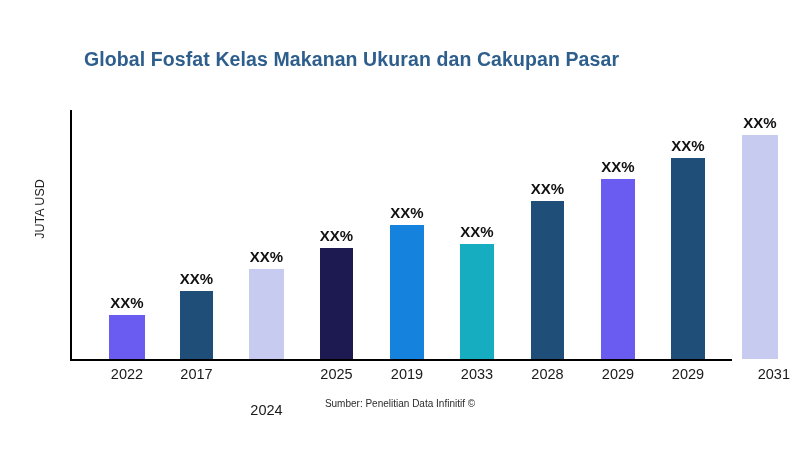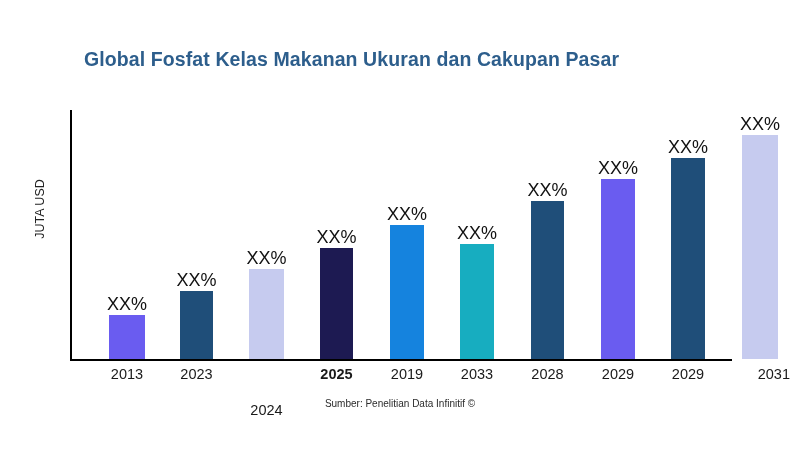--- a/index.html
+++ b/index.html
@@ -74,24 +74,25 @@
     width: 800px;
     height: 450px;
   }
   .bar {
     position: absolute;
     bottom: 103px; 
     border: 0;
   }
   .bar-value-label {
     position: absolute;
-    font-size: 18px;
+    font-size: 15px;
     color: #111111;
     text-align: center;
     white-space: nowrap;
+    font-weight: bold;
   }
   .x-tick-label {
     position: absolute;
     top: 354px;
     font-size: 14.5px;
     color: #1a1a1a;
     text-align: center;
     white-space: nowrap;
   }
   #source-note {
@@ -113,30 +114,30 @@
 
   <div id="y-axis-label">JUTA USD</div>
 
 
   <div id="axis-y-line"></div>
   <div id="axis-x-line"></div>
 
   <div id="plot-area">
       <div class="bar" style="left: 109px; width: 36px; height: 44px; background: rgb(106, 92, 240);"></div>
       <div class="bar-value-label" style="left: 97px; width: 60px; top: 282px;">XX%</div>
-      <div class="x-tick-label" style="left: 97px; width: 60px;">2013</div>
+      <div class="x-tick-label" style="left: 97px; width: 60px;">2022</div>
       <div class="bar" style="left: 180px; width: 33px; height: 68px; background: rgb(31, 78, 121);"></div>
       <div class="bar-value-label" style="left: 166.5px; width: 60px; top: 258px;">XX%</div>
-      <div class="x-tick-label" style="left: 166.5px; width: 60px;">2023</div>
+      <div class="x-tick-label" style="left: 166.5px; width: 60px;">2017</div>
       <div class="bar" style="left: 249px; width: 35px; height: 90px; background: rgb(198, 203, 239);"></div>
       <div class="bar-value-label" style="left: 236.5px; width: 60px; top: 236px;">XX%</div>
       <div class="x-tick-label" style="left: 236.5px; width: 60px; margin-top: 36px;">2024</div>
       <div class="bar" style="left: 320px; width: 33px; height: 111px; background: rgb(29, 26, 82);"></div>
       <div class="bar-value-label" style="left: 306.5px; width: 60px; top: 215px;">XX%</div>
-      <div class="x-tick-label" style="left: 306.5px; width: 60px; font-weight: bold;">2025</div>
+      <div class="x-tick-label" style="left: 306.5px; width: 60px;">2025</div>
       <div class="bar" style="left: 390px; width: 34px; height: 134px; background: rgb(21, 131, 222);"></div>
       <div class="bar-value-label" style="left: 377px; width: 60px; top: 192px;">XX%</div>
       <div class="x-tick-label" style="left: 377px; width: 60px;">2019</div>
       <div class="bar" style="left: 460px; width: 34px; height: 115px; background: rgb(23, 173, 192);"></div>
       <div class="bar-value-label" style="left: 447px; width: 60px; top: 211px;">XX%</div>
       <div class="x-tick-label" style="left: 447px; width: 60px;">2033</div>
       <div class="bar" style="left: 531px; width: 33px; height: 158px; background: rgb(31, 78, 121);"></div>
       <div class="bar-value-label" style="left: 517.5px; width: 60px; top: 168px;">XX%</div>
       <div class="x-tick-label" style="left: 517.5px; width: 60px;">2028</div>
       <div class="bar" style="left: 601px; width: 34px; height: 180px; background: rgb(106, 92, 240);"></div>

